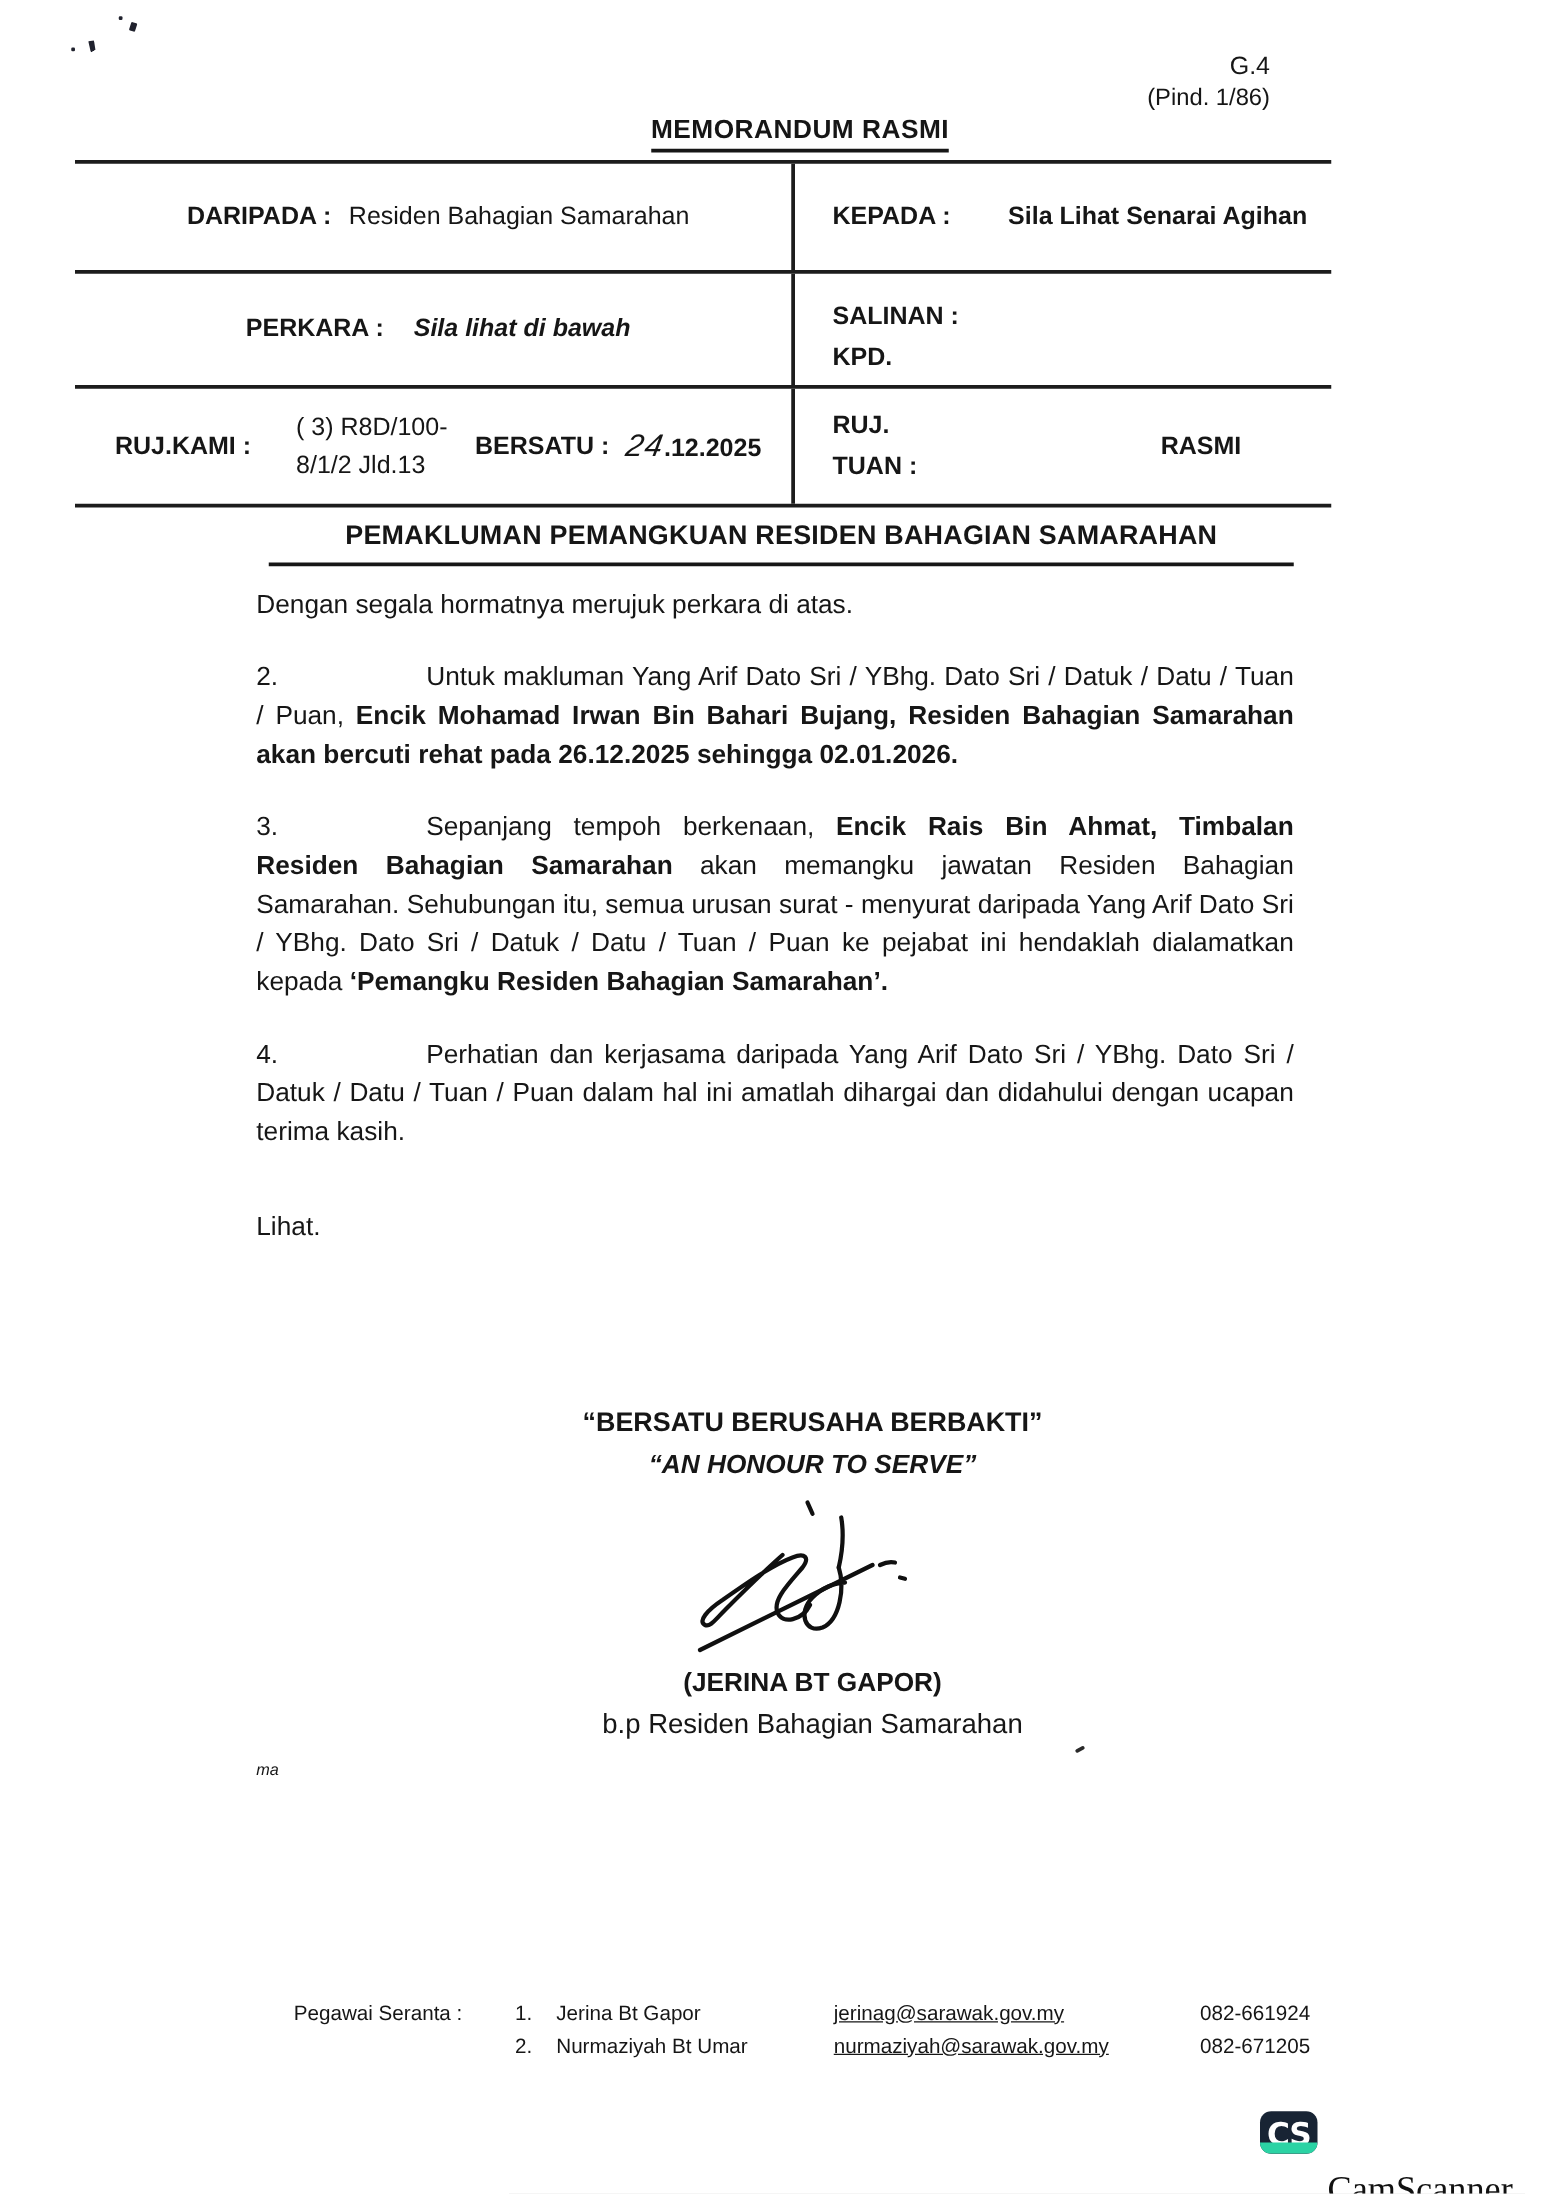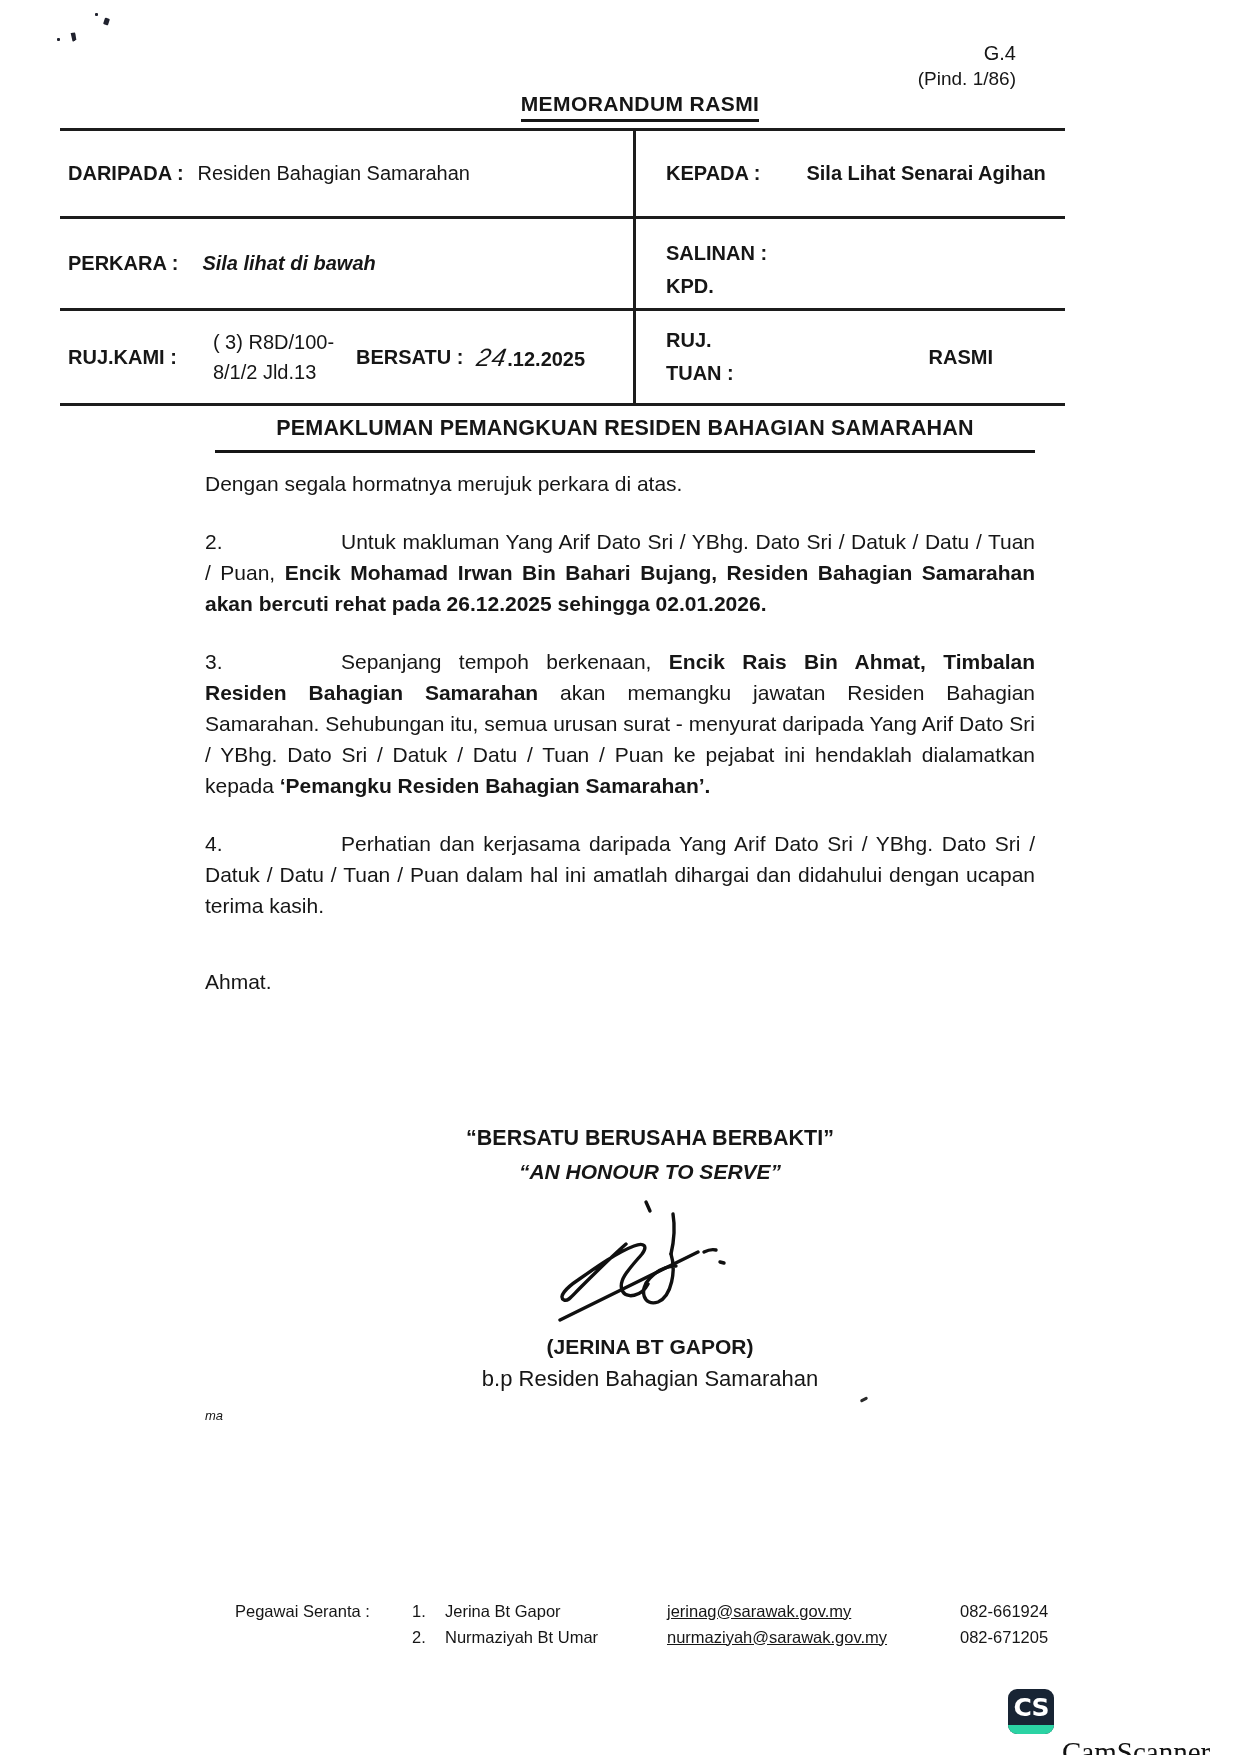--- a/index.html
+++ b/index.html
@@ -22,21 +22,21 @@
 
   .doc-title{
     position:absolute;top:92px;left:20px;width:1240px;text-align:center;
     font-size:21px;font-weight:bold;letter-spacing:.4px;
   }
   .doc-title span{border-bottom:3px solid #161616;padding-bottom:4px;}
 
   
   .hdr-table{position:absolute;left:60px;top:128px;width:1005px;border-top:3px solid #1c1c1c;}
   .hdr-row{display:flex;border-bottom:3px solid #1c1c1c;}
-  .cell-l{width:576px;border-right:3px solid #1c1c1c;box-sizing:border-box;padding-left:8px;}
+  .cell-l{width:576px;border-right:3px solid #1c1c1c;box-sizing:border-box;padding-left:8px;justify-content:center;}
   .cell-r{width:429px;box-sizing:border-box;padding-left:30px;gap:28px;}
   .row1{height:85px;}
   .row2{height:89px;}
   .row3{height:92px;}
   .vcenter{display:flex;align-items:center;}
   .lbl{font-weight:bold;font-size:20px;white-space:nowrap;}
   .val{font-size:20px;white-space:nowrap;}
   .gap14{margin-left:14px;}
   .gap18{margin-left:18px;}
   .gap24{margin-left:24px;}
@@ -75,21 +75,21 @@
   .footer{
     position:absolute;left:235px;top:1598px;
     display:grid;grid-template-columns:177px 33px 222px 293px auto;
     grid-auto-rows:26px;font-size:16.5px;align-items:center;
   }
   .f-label{grid-column:1;grid-row:1;font-weight:bold;font-weight:normal;}
   .f-email{text-decoration:underline;}
 
   
   .cs-icon{
-    position:absolute;left:1008px;top:1689px;width:46px;height:45px;
+    position:absolute;left:1008px;top:1689px;width:46px;height:34px;
     background:#182434;border-radius:9px;overflow:hidden;
   }
   .cs-icon .cs-txt{
     display:block;text-align:center;color:#ffffff;font-weight:bold;
     font-size:25px;line-height:38px;letter-spacing:-1px;font-family:"DejaVu Sans",sans-serif;
   }
   .cs-strip{position:absolute;bottom:0;left:0;width:100%;height:9px;background:#2bd3a4;}
   .cs-label{
     position:absolute;left:1062px;top:1736px;font-family:"Liberation Serif",serif;
     font-size:29px;color:#111;
@@ -168,21 +168,21 @@
     </p>
     <p>
       <span class="pnum">3.</span><span>Sepanjang tempoh berkenaan,</span>
       <b>Encik Rais Bin Ahmat, Timbalan Residen Bahagian Samarahan</b>
       <span>akan memangku jawatan Residen Bahagian Samarahan. Sehubungan itu, semua urusan surat - menyurat daripada Yang Arif Dato Sri / YBhg. Dato Sri / Datuk / Datu / Tuan / Puan ke pejabat ini hendaklah dialamatkan kepada</span>
       <b>‘Pemangku Residen Bahagian Samarahan’.</b>
     </p>
     <p class="last">
       <span class="pnum">4.</span><span>Perhatian dan kerjasama daripada Yang Arif Dato Sri / YBhg. Dato Sri / Datuk / Datu / Tuan / Puan dalam hal ini amatlah dihargai dan didahului dengan ucapan terima kasih.</span>
     </p>
-    <p>Ahmat.</p>
+    <p>Lihat.</p>
   </div>
 
   <div class="motto">
     <div class="m1">“BERSATU BERUSAHA BERBAKTI”</div>
     <div class="m2">“AN HONOUR TO SERVE”</div>
   </div>
 
   <svg class="sig-svg" width="210" height="136" viewBox="0 0 210 136">
     <g fill="none" stroke="#101010" stroke-width="3.4" stroke-linecap="round">
       <path d="M118 6 l4 9"></path>

